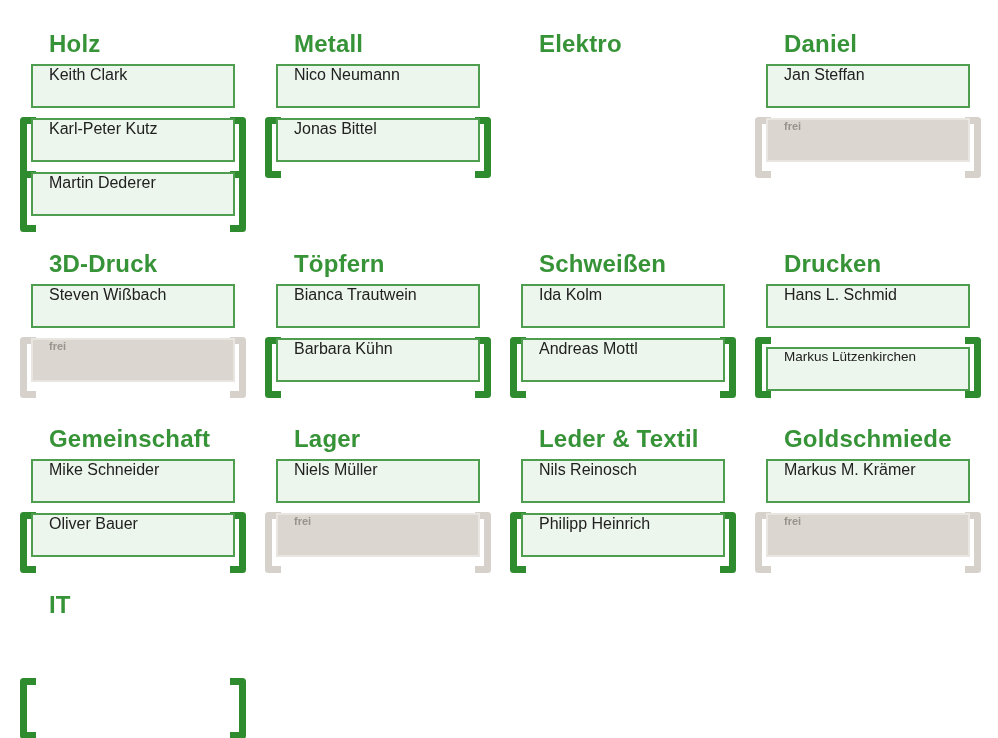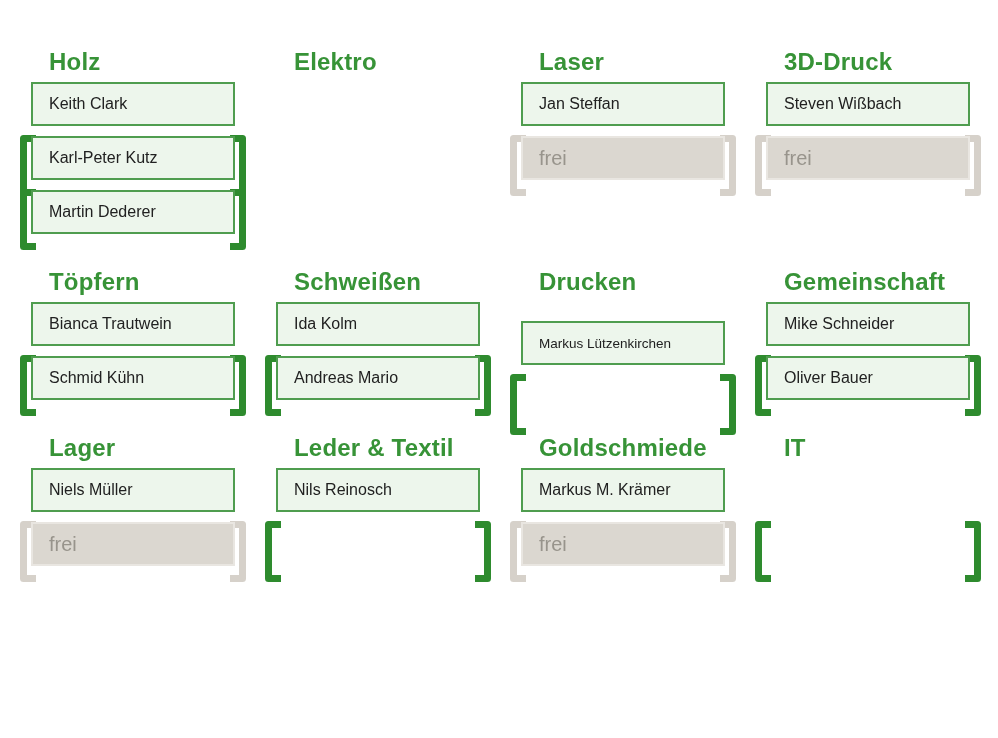--- a/index.html
+++ b/index.html
@@ -7,21 +7,21 @@
     padding: 0;
     width: 998px;
     height: 738px;
     background: #ffffff;
     overflow: hidden;
     font-family: "Liberation Sans", sans-serif;
   }
   .board {
     position: absolute;
     left: 20px;
-    top: 48px;
+    top: 30px;
     display: grid;
     grid-template-columns: repeat(4, 226px);
     column-gap: 19px;
     row-gap: 34px;
     align-items: start;
   }
   .section {
     position: relative;
     width: 226px;
   }
@@ -37,36 +37,37 @@
   }
   .slots { position: relative; }
   .slot {
     position: relative;
     z-index: 2;
     box-sizing: border-box;
     width: 204px;
     height: 44px;
     margin: 0 11px 10px 11px;
     display: flex;
-    align-items: center;
+    align-items: flex-start;
     padding-left: 16px;
     font-size: 16px;
   }
   .slot:last-child { margin-bottom: 0; }
   .slot.filled {
     background: var(--box-fill);
     border: 2px solid var(--green-border);
     color: var(--name-text);
   }
   .slot.filled.small { font-size: 13.5px; margin-top: 19px; }
   .slot.free {
     background: var(--free-fill);
     border: 2px solid var(--free-border);
     color: var(--free-text);
-    font-size: 20px;
+    font-size: 11px;
+    font-weight: bold;
   }
   .bracket {
     position: absolute;
     z-index: 1;
     top: 52.5px;
   }
   .bracket.left  { left: 0; }
   .bracket.right { right: 0; }
 </style>
 </head>
@@ -91,27 +92,45 @@
   <div class="slot filled">
     <span class="slot-label">Karl-Peter Kutz</span>
   </div>
 
   <div class="slot filled">
     <span class="slot-label">Martin Dederer</span>
   </div>
 </div>
   </div>
 
+  <div class="section">
+    <h2 class="section-title">Metall</h2>
+    <div class="slots">
+        <svg width="16" height="61" class="bracket left">
+          <polyline points="16,3.5 3.5,3.5 3.5,57.5 16,57.5" fill="none" stroke="#2e8b2e" stroke-width="7" stroke-linejoin="round" stroke-linecap="butt"></polyline>
+        </svg>
+        <svg width="16" height="61" class="bracket right">
+          <polyline points="0,3.5 12.5,3.5 12.5,57.5 0,57.5" fill="none" stroke="#2e8b2e" stroke-width="7" stroke-linejoin="round" stroke-linecap="butt"></polyline>
+        </svg>
+  <div class="slot filled">
+    <span class="slot-label">Nico Neumann</span>
+  </div>
+
+  <div class="slot filled">
+    <span class="slot-label">Jonas Bittel</span>
+  </div>
+</div>
+  </div>
 
   <div class="section">
     <h2 class="section-title">Elektro</h2>
   </div>
 
   <div class="section">
-    <h2 class="section-title">Laser</h2>
+    <h2 class="section-title">Daniel</h2>
     <div class="slots">
         <svg width="16" height="61" class="bracket left">
           <polyline points="16,3.5 3.5,3.5 3.5,57.5 16,57.5" fill="none" stroke="#d6d1ca" stroke-width="7" stroke-linejoin="round" stroke-linecap="butt"></polyline>
         </svg>
         <svg width="16" height="61" class="bracket right">
           <polyline points="0,3.5 12.5,3.5 12.5,57.5 0,57.5" fill="none" stroke="#d6d1ca" stroke-width="7" stroke-linejoin="round" stroke-linecap="butt"></polyline>
         </svg>
   <div class="slot filled">
     <span class="slot-label">Jan Steffan</span>
   </div>
@@ -148,53 +167,56 @@
           <polyline points="16,3.5 3.5,3.5 3.5,57.5 16,57.5" fill="none" stroke="#2e8b2e" stroke-width="7" stroke-linejoin="round" stroke-linecap="butt"></polyline>
         </svg>
         <svg width="16" height="61" class="bracket right">
           <polyline points="0,3.5 12.5,3.5 12.5,57.5 0,57.5" fill="none" stroke="#2e8b2e" stroke-width="7" stroke-linejoin="round" stroke-linecap="butt"></polyline>
         </svg>
   <div class="slot filled">
     <span class="slot-label">Bianca Trautwein</span>
   </div>
 
   <div class="slot filled">
-    <span class="slot-label">Schmid Kühn</span>
+    <span class="slot-label">Barbara Kühn</span>
   </div>
 </div>
   </div>
 
   <div class="section">
     <h2 class="section-title">Schweißen</h2>
     <div class="slots">
         <svg width="16" height="61" class="bracket left">
           <polyline points="16,3.5 3.5,3.5 3.5,57.5 16,57.5" fill="none" stroke="#2e8b2e" stroke-width="7" stroke-linejoin="round" stroke-linecap="butt"></polyline>
         </svg>
         <svg width="16" height="61" class="bracket right">
           <polyline points="0,3.5 12.5,3.5 12.5,57.5 0,57.5" fill="none" stroke="#2e8b2e" stroke-width="7" stroke-linejoin="round" stroke-linecap="butt"></polyline>
         </svg>
   <div class="slot filled">
     <span class="slot-label">Ida Kolm</span>
   </div>
 
   <div class="slot filled">
-    <span class="slot-label">Andreas Mario</span>
+    <span class="slot-label">Andreas Mottl</span>
   </div>
 </div>
   </div>
 
   <div class="section">
     <h2 class="section-title">Drucken</h2>
     <div class="slots">
         <svg width="16" height="61" class="bracket left">
           <polyline points="16,3.5 3.5,3.5 3.5,57.5 16,57.5" fill="none" stroke="#2e8b2e" stroke-width="7" stroke-linejoin="round" stroke-linecap="butt"></polyline>
         </svg>
         <svg width="16" height="61" class="bracket right">
           <polyline points="0,3.5 12.5,3.5 12.5,57.5 0,57.5" fill="none" stroke="#2e8b2e" stroke-width="7" stroke-linejoin="round" stroke-linecap="butt"></polyline>
         </svg>
+  <div class="slot filled">
+    <span class="slot-label">Hans L. Schmid</span>
+  </div>
 
   <div class="slot filled small">
     <span class="slot-label">Markus Lützenkirchen</span>
   </div>
 </div>
   </div>
 
   <div class="section">
     <h2 class="section-title">Gemeinschaft</h2>
     <div class="slots">
@@ -239,20 +261,23 @@
         <svg width="16" height="61" class="bracket left">
           <polyline points="16,3.5 3.5,3.5 3.5,57.5 16,57.5" fill="none" stroke="#2e8b2e" stroke-width="7" stroke-linejoin="round" stroke-linecap="butt"></polyline>
         </svg>
         <svg width="16" height="61" class="bracket right">
           <polyline points="0,3.5 12.5,3.5 12.5,57.5 0,57.5" fill="none" stroke="#2e8b2e" stroke-width="7" stroke-linejoin="round" stroke-linecap="butt"></polyline>
         </svg>
   <div class="slot filled">
     <span class="slot-label">Nils Reinosch</span>
   </div>
 
+  <div class="slot filled">
+    <span class="slot-label">Philipp Heinrich</span>
+  </div>
 </div>
   </div>
 
   <div class="section">
     <h2 class="section-title">Goldschmiede</h2>
     <div class="slots">
         <svg width="16" height="61" class="bracket left">
           <polyline points="16,3.5 3.5,3.5 3.5,57.5 16,57.5" fill="none" stroke="#d6d1ca" stroke-width="7" stroke-linejoin="round" stroke-linecap="butt"></polyline>
         </svg>
         <svg width="16" height="61" class="bracket right">

